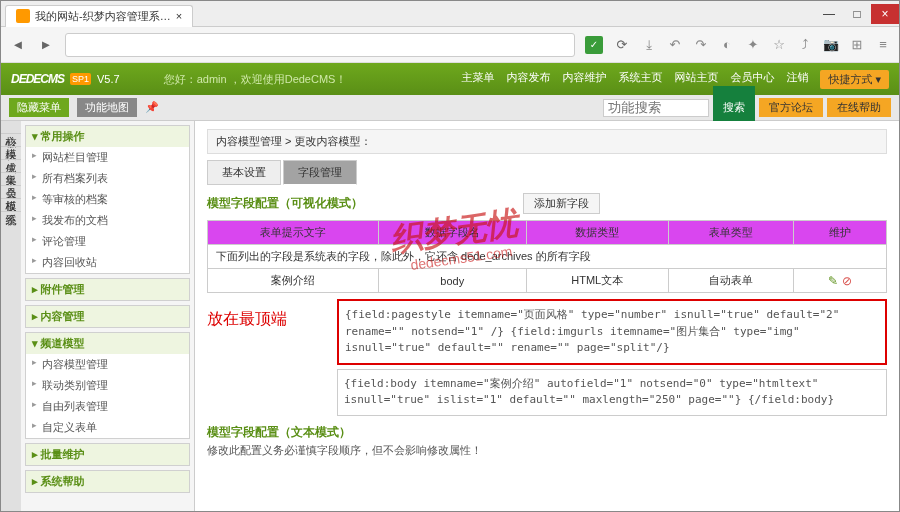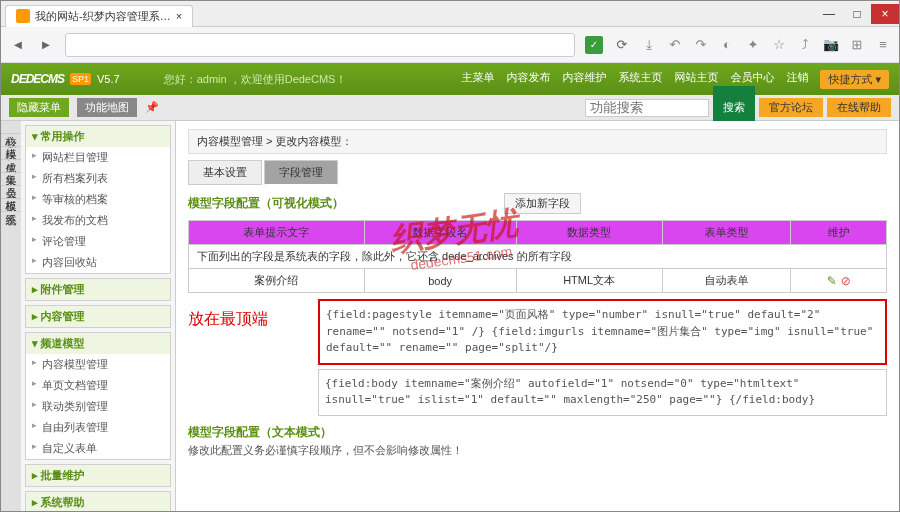--- a/index.html
+++ b/index.html
@@ -20,27 +20,27 @@
 .logo { font-weight: bold; font-style: italic; font-size: 12px; letter-spacing: -1px; }
 .ver { background: #f90; color: #fff; font-size: 9px; padding: 1px 2px; border-radius: 2px; margin-left: 2px; }
 .welcome { margin-left: 40px; font-size: 11px; color: #cfe8a8; }
 .topmenu { margin-left: auto; display: flex; gap: 12px; font-size: 11px; }
 .topmenu span { cursor: pointer; }
 .quickbtn { background: #f5a623; color: #333; padding: 2px 8px; border-radius: 2px; font-size: 11px; }
 .subbar { height: 26px; background: #e8e8e8; border-bottom: 1px solid #ccc; display: flex; align-items: center; padding: 0 8px; gap: 8px; font-size: 11px; }
 .subbar .item { background: #6ea81d; color: #fff; padding: 2px 8px; }
 .subbar .item2 { background: #888; color: #fff; padding: 2px 8px; }
 .searchbox { margin-left: auto; display: flex; align-items: center; gap: 4px; }
-.searchbox input { width: 124px; height: 18px; border: 1px solid #ccc; padding: 0 4px; }
+.searchbox input { width: 106px; height: 18px; border: 1px solid #ccc; padding: 0 4px; }
 .sbtn { background: #15803d; color: #fff; padding: 14px 10px; font-size: 11px; }
 .sbtn2 { background: #f5a623; padding: 2px 10px; font-size: 11px; }
 .body { flex: 1; display: flex; overflow: hidden; }
 .vtabs { width: 20px; background: #e0e0e0; display: flex; flex-direction: column; font-size: 11px; }
 .vtab { padding: 6px 3px; writing-mode: vertical-rl; text-align: center; border-bottom: 1px solid #ccc; cursor: pointer; }
-.sidebar { width: 155px; background: #f5f5f5; border-right: 1px solid #ccc; overflow-y: auto; padding: 4px; }
+.sidebar { width: 174px; background: #f5f5f5; border-right: 1px solid #ccc; overflow-y: auto; padding: 4px; }
 .sgroup { border: 1px solid #d0d0d0; margin-bottom: 4px; background: #fff; }
 .shead { background: #eef5e0; color: #5a8f16; padding: 3px 6px; font-size: 11px; font-weight: bold; display: flex; align-items: center; gap: 4px; }
 .sitem { padding: 3px 6px 3px 16px; font-size: 11px; color: #555; cursor: pointer; position: relative; }
 .sitem::before { content: "▸"; position: absolute; left: 6px; color: #999; font-size: 9px; }
 .main { flex: 1; padding: 8px 12px; overflow-y: auto; background: #fff; }
 .crumb { background: #f5f5f5; border: 1px solid #ddd; padding: 4px 8px; font-size: 11px; margin-bottom: 6px; }
 .tabs { display: flex; gap: 2px; margin-bottom: 8px; }
 .mtab { padding: 4px 14px; background: #eee; border: 1px solid #ccc; font-size: 11px; cursor: pointer; }
 .mtab.active { background: #a3a3a3; border-bottom-color: #fff; }
 .secrow { display: flex; align-items: center; gap: 20px; margin-bottom: 6px; }
@@ -144,21 +144,20 @@
         </div>
         <div class="sgroup">
           <div class="shead">▸ 附件管理</div>
         </div>
         <div class="sgroup">
           <div class="shead">▸ 内容管理</div>
         </div>
         <div class="sgroup">
           <div class="shead">▾ 频道模型</div>
           <div class="sitem">内容模型管理</div>
-          <div class="sitem">单页文档管理</div>
           <div class="sitem">联动类别管理</div>
           <div class="sitem">自由列表管理</div>
           <div class="sitem">自定义表单</div>
         </div>
         <div class="sgroup">
           <div class="shead">▸ 批量维护</div>
         </div>
         <div class="sgroup">
           <div class="shead">▸ 系统帮助</div>
         </div>

